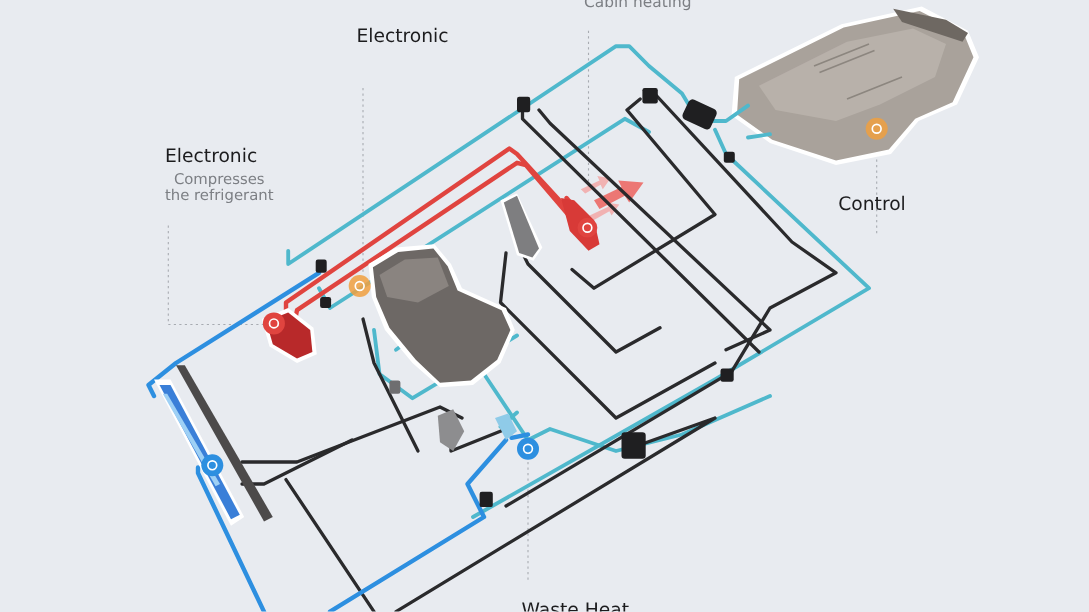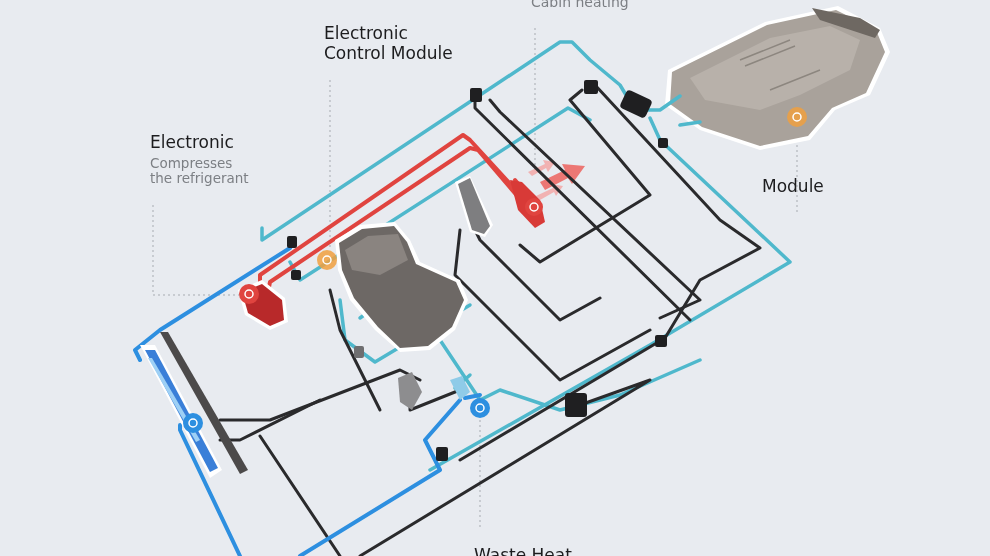--- a/index.html
+++ b/index.html
@@ -142,28 +142,27 @@
 
   <path d="M398 378 L412 372 L422 392 L412 410 L400 402 Z" fill="#8d8d8f"></path>
 </svg>
 
 <div class="label sub" style="left:531px; top:-6px; font-size:14px;">
   <span>Cabin heating</span>
 </div>
 
 <div class="label title" style="left:324px; top:24px;">
   <div>Electronic</div>
-  <div>Control Module</div>
 </div>
 
 <div class="label" style="left:150px; top:133px;">
   <div class="title">Electronic</div>
-  <div class="sub" style="margin-top:3px;">Compresses</div>
+  <div class="sub" style="margin-top:3px;text-align:center;">Compresses</div>
   <div class="sub">the refrigerant</div>
 </div>
 
 <div class="label title" style="left:762px; top:177px;">
-  <span>Module</span>
+  <span>Control</span>
 </div>
 
 <div class="label title" style="left:474px; top:546px;">
   <span>Waste Heat</span>
 </div>
 
 </body></html>

